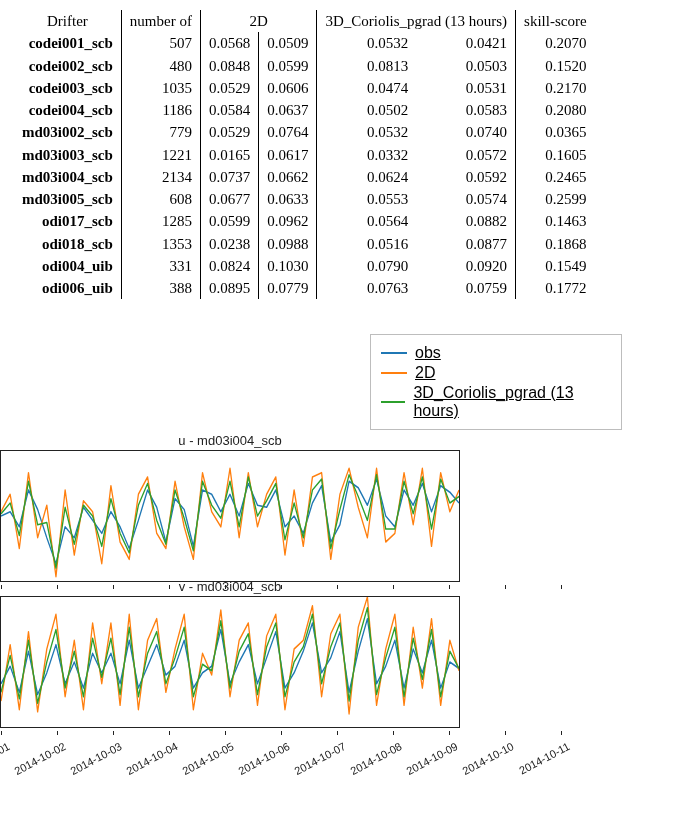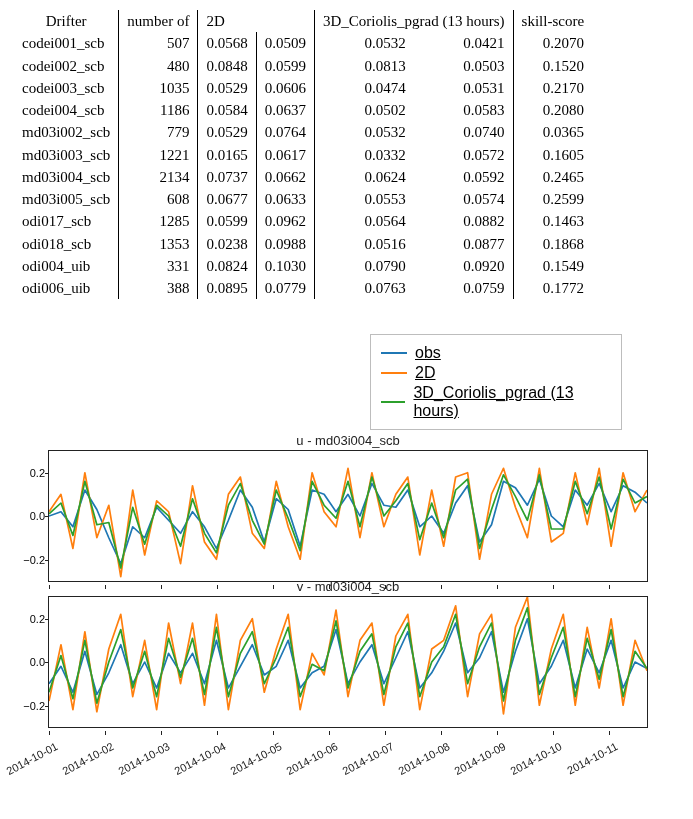--- a/index.html
+++ b/index.html
@@ -20,43 +20,42 @@
   }
   table.data th, table.data td {
     padding: 1px 8px;
     border: none;
   }
   
   .vr-l { border-left: 1px solid #000 !important; }
   .hr-top th, .hr-top td { border-top: 1px solid #000; }
   .hr-bot th, .hr-bot td { border-bottom: 1px solid #000; }
   table.data td { text-align: right; }
-  table.data td.lbl { text-align: left; }
-  table.data th { font-weight: normal; text-align: left; }
+  table.data td.lbl { text-align: right; font-weight: bold; }
+  table.data th { font-weight: normal; text-align: center; }
   table.data th.lhdr { text-align: center; }
 
   
   .legend {
     position: relative;
     width: 230px;
     margin: 35px 0 20px 370px;
     border: 1px solid #bdbdbd;
     background: #fff;
     font-family: Arial, Helvetica, sans-serif;
     font-size: 16px;
     padding: 7px 10px 7px 10px;
     text-decoration: underline;
   }
   .legend .item { display:flex; align-items:center; margin:2px 0; }
   .legend .swatch { width:26px; height:0; border-top:2.5px solid; margin-right:8px; }
 
   
   .charts {
-    width: 600px;
-    margin-left: 48px;
+    width: 460px;
     font-family: Arial, Helvetica, sans-serif;
     font-size: 11px;
   }
   .chart {
     position: relative;
     border: 0.8px solid #222;
     height: 130px;
     margin-bottom: 14px;
   }
   .chart .title {

